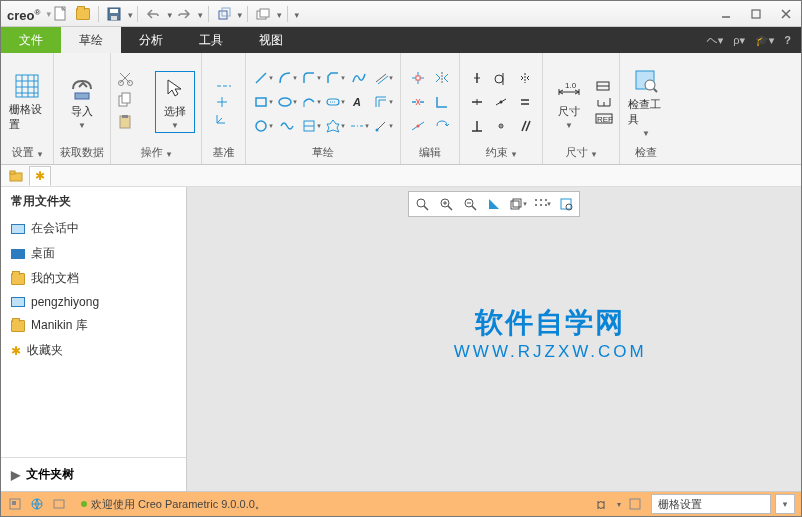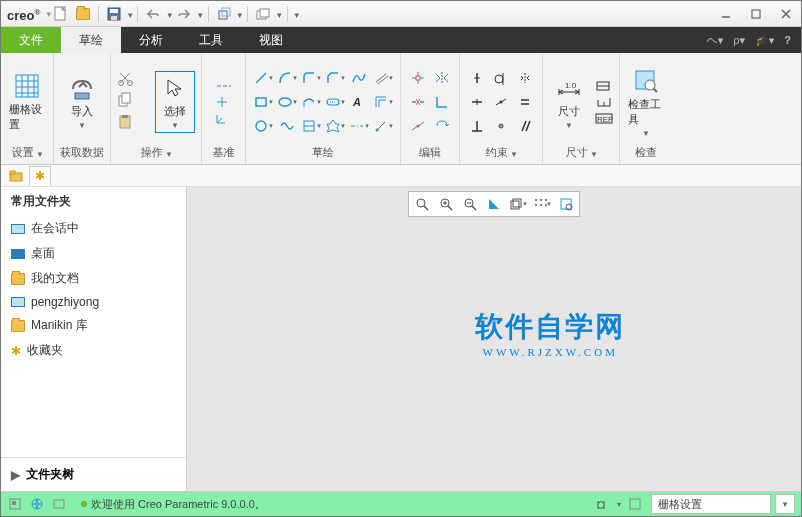--- a/index.html
+++ b/index.html
@@ -40,23 +40,23 @@
 .workarea { height: 304px; display:flex; background:#e8e8e8; }
 .sidebar { width:186px; background:#fff; border-right:1px solid #ccc; display:flex; flex-direction:column; font-size:12px; }
 .sidebar .header { padding:6px 10px; font-weight:bold; color:#333; }
 .sidebar .item { padding:4px 10px; display:flex; align-items:center; gap:6px; cursor:pointer; color:#333;}
 .sidebar .treehdr { margin-top:auto; border-top:1px solid #ddd; padding:8px 10px; display:flex; align-items:center; gap:6px; font-weight:bold; cursor:pointer;}
 .canvas { flex:1; position:relative; background:#e6e6e6; }
 .viewtoolbar { position:absolute; top:4px; left:50%; transform:translateX(-50%); background:#fff; border:1px solid #bbb; display:flex; padding:2px; gap:2px;}
 .viewtoolbar .vbtn { width:22px; height:20px; display:flex; align-items:center; justify-content:center; cursor:pointer;}
 .watermark { position:absolute; top:48%; left:52%; transform:translate(-50%,-50%); text-align:center;margin-left:44px; }
 .watermark .wm1 { font-size:28px; font-weight:bold; color:#0a84d6; letter-spacing:2px;}
-.watermark .wm2 { font-size:11px; color:#0a84d6; letter-spacing:3px;font-family:Liberation Serif, serif;}
-
-.statusbar { height:25px; border-top:1px solid #ccc; background:#86efac; display:flex; align-items:center; font-size:11px; color:#444; padding:0 4px;}
+.watermark .wm2 { font-size:17px; color:#0a84d6; letter-spacing:3px;}
+
+.statusbar { height:25px; border-top:1px solid #ccc; background:#fdba74; display:flex; align-items:center; font-size:11px; color:#444; padding:0 4px;}
 .statusbar .sicon { width:20px; height:20px; display:flex; align-items:center; justify-content:center; cursor:pointer; margin-right:2px;}
 .statusbar .msg { margin-left:10px; display:flex; align-items:center; gap:4px;}
 .statusbar .dot { width:6px; height:6px; background:#6bb72a; border-radius:50%;}
 .statusbar .right { margin-left:auto; display:flex; align-items:center; gap:4px;}
 .statusbar .combo { border:1px solid #bbb; background:#fff; height:20px; padding:0 6px; display:flex; align-items:center; min-width:120px; justify-content:space-between;}
 .dd-arrow::after { content:"▾"; font-size:9px; color:#666; margin-left:2px;}
 
 svg { display:block; }
 .iconfolder { width:14px; height:12px; background:#f2c24e; border:1px solid #c99a2a; border-radius:1px; position:relative;}
 .iconfolder::before { content:""; position:absolute; top:-3px; left:0; width:6px; height:3px; background:#f2c24e; border:1px solid #c99a2a; border-bottom:none; border-radius:1px 1px 0 0;}

